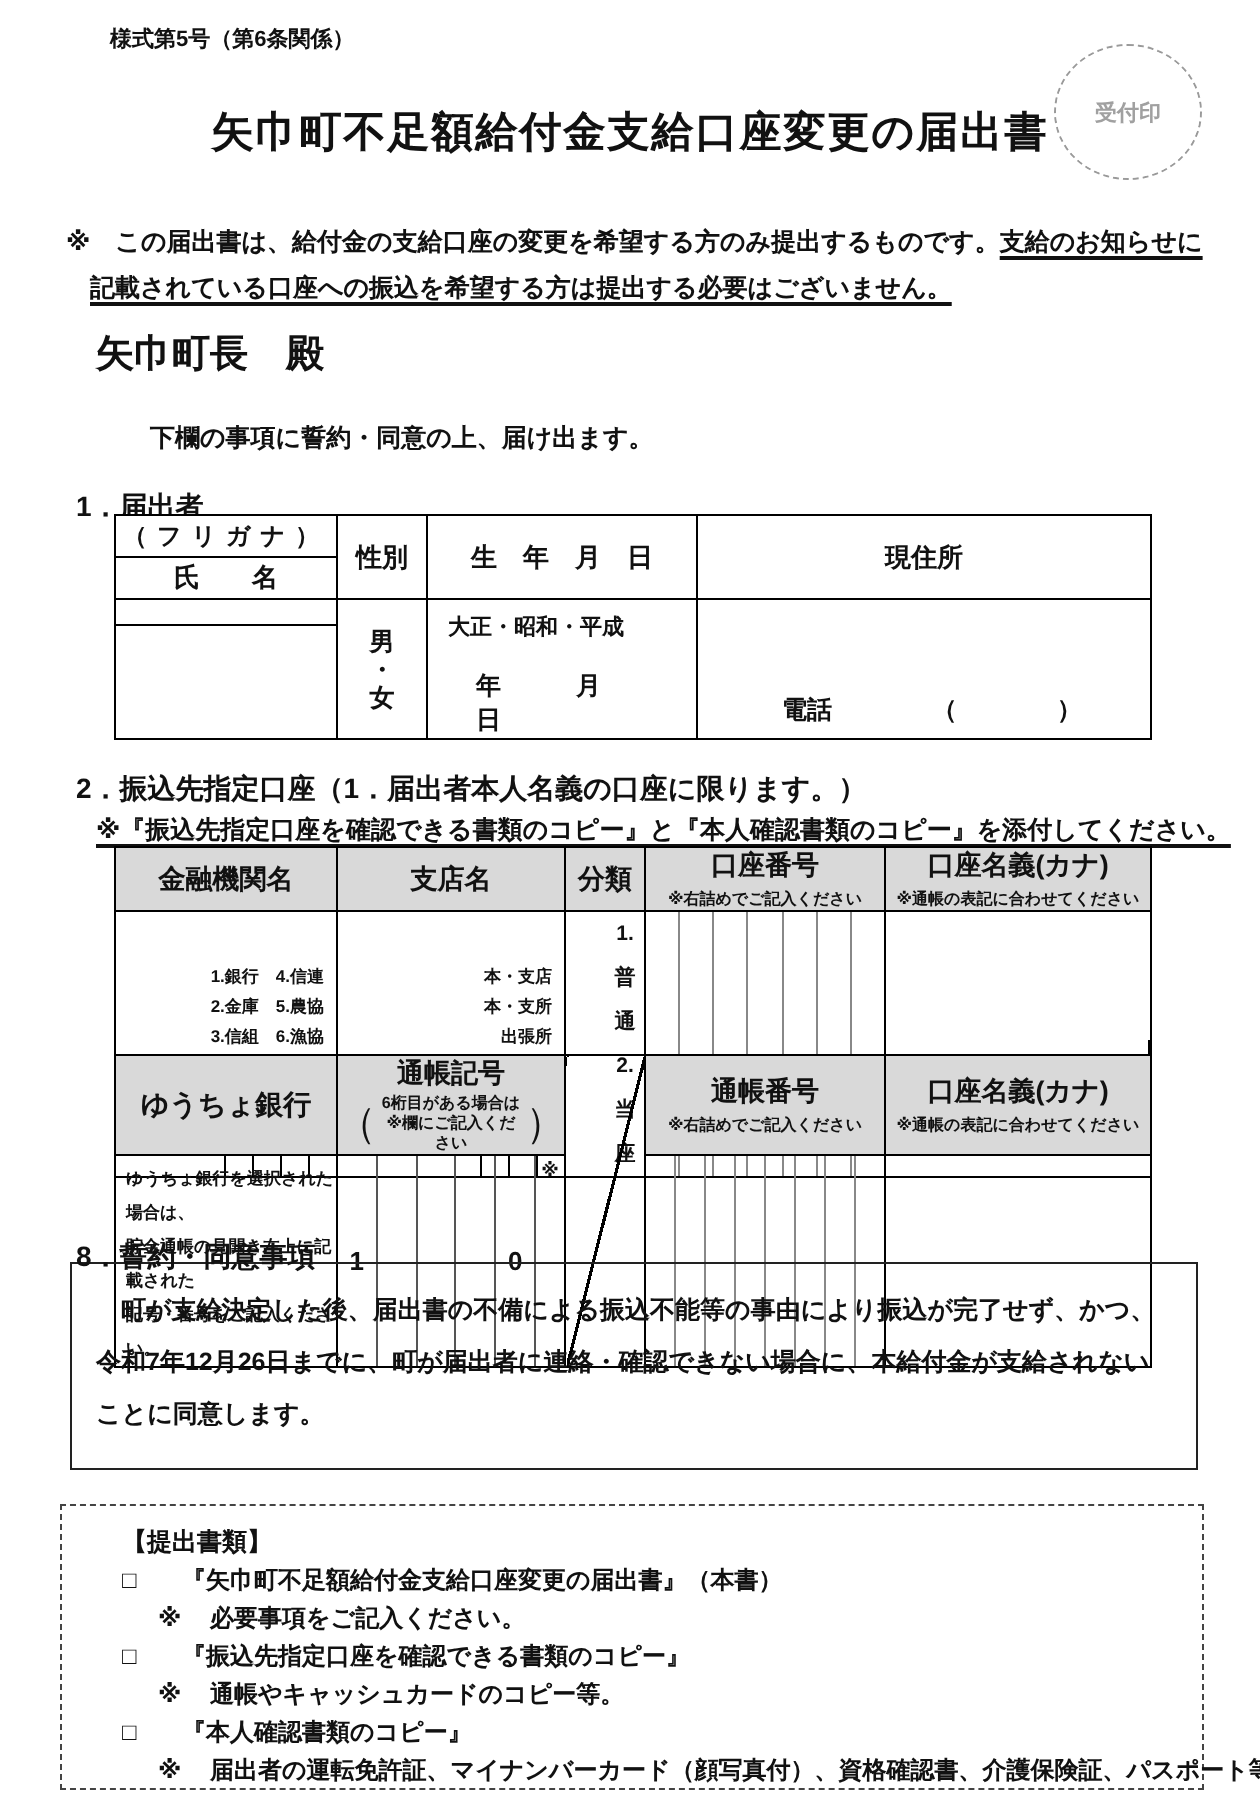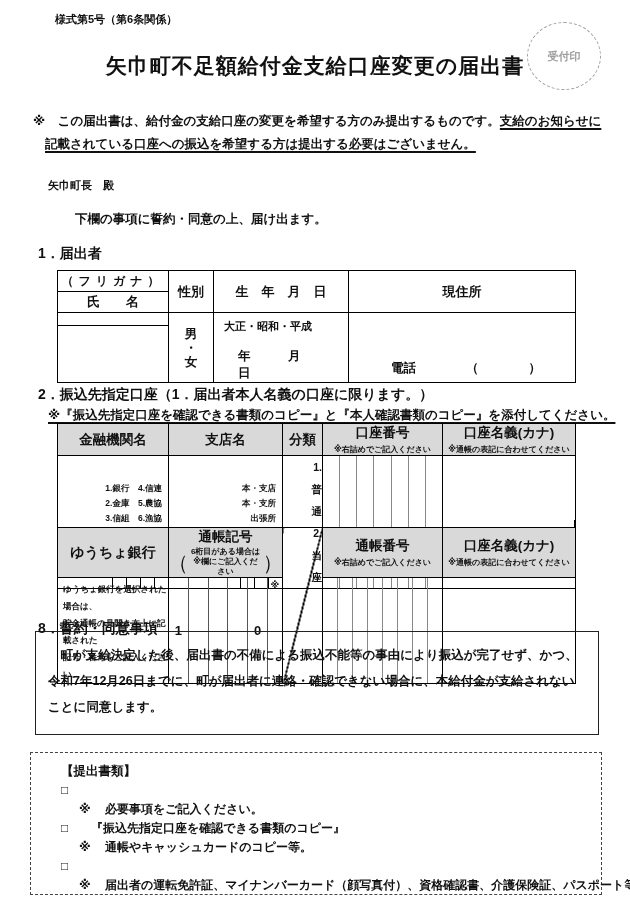--- a/index.html
+++ b/index.html
@@ -14,35 +14,35 @@
   .form-code { left:55px; top:12px; font-size:11px; font-weight:bold; }
   .doc-title { left:0; top:52px; width:100%; text-align:center; font-size:21px; letter-spacing:1px; }
   .stamp {
     left:527px; top:22px; width:74px; height:68px; border:1.5px dashed #9a9a9a;
     border-radius:50%; display:flex; align-items:center; justify-content:center;
     color:#a0a0a0; font-size:11px; font-weight:bold; background:transparent;
   }
   .intro { left:33px; top:110px; width:572px; font-size:12.5px; line-height:23px;
            padding-left:12px; text-indent:-12px; }
   .u { text-decoration:underline; text-underline-offset:3px; text-decoration-thickness:1.5px; }
-  .addressee { left:48px; top:178px; font-size:11px;font-family:Liberation Serif, serif; }
+  .addressee { left:48px; top:164px; font-size:19px;font-family:Liberation Serif, serif; }
   .declaration { left:75px; top:211px; font-size:12.5px; }
 
   .sec-heading { font-size:14px; }
   .s1-heading { left:38px; top:245px; }
   .s2-heading { left:38px; top:386px; }
   .s2-note { left:48px; top:407px; font-size:12.5px; }
   .s3-heading { left:38px; top:620px; z-index:3; }
 
   table { border-collapse:collapse; table-layout:fixed; }
   .frm { position:absolute; left:57px; width:518px; border:1.5px solid #000; }
   .frm td, .frm th { border:1px solid #000; font-weight:bold; overflow:hidden; }
 
   
-  .t1 { top:270px; }
+  .t1 { top:257px; }
   .t1 th { background:#fff; text-align:center; vertical-align:middle; }
   .th-furi { height:21px; font-size:12px; letter-spacing:5px; }
   .th-name { height:21px; font-size:13px; }
   .th-mid  { font-size:13px; }
   .cell-input { height:13px; }
   .cell-name  { height:57px; }
   .gender-cell { text-align:center; font-size:12.5px; line-height:14px; vertical-align:middle; }
   .birth-cell { position:relative; vertical-align:top; }
   .birth-eras { padding:6px 0 0 10px; font-size:11px; }
   .birth-ymd  { padding:14px 0 0 24px; font-size:12.5px; }
@@ -52,21 +52,21 @@
   
   .gray { background:#d9d9d9; }
   .t2 th { text-align:center; vertical-align:middle; }
   .th-main { font-size:13.5px; }
   .th-sub  { font-size:8px; font-weight:bold; margin-top:2px; }
 
   .t2a { top:423px; }
   .t2a .hrow th { height:30px; }
   .opt-cell { height:48px; vertical-align:middle; text-align:right; padding-right:6px;
               font-size:8.5px; line-height:15px; }
-  .type-cell { font-size:10.5px; text-align:right; padding-left:20px; vertical-align:middle; line-height:22px; }
+  .type-cell { font-size:10.5px; text-align:center; padding-left:20px; vertical-align:middle; line-height:22px; }
   .code-row td { height:19px;margin-left:24px; }
   .code-flex { display:flex; height:100%; align-items:stretch; }
   .code-label { flex:1; font-size:8px; padding:4px 0 0 4px; }
   .code-box { width:14px; border-left:1px solid #000; }
   .bigbox-cell { position:relative; padding:0; }
   .bigbox-flex { position:absolute; inset:0; display:flex; }
   .bigbox { flex:1; border-left:1px solid #888; }
   .bigbox:first-child { border-left:none; }
 
   .spacer-219 { position:absolute; left:57px; top:520px; width:518px; height:7px;
@@ -306,35 +306,37 @@
 
   <div class="abs sec-heading s3-heading">8．誓約・同意事項</div>
   <div class="abs consent-box">
     <div class="consent-body">町が支給決定した後、届出書の不備による振込不能等の事由により振込が完了せず、かつ、令和7年12月26日までに、町が届出者に連絡・確認できない場合に、本給付金が支給されないことに同意します。</div>
   </div>
 
   <div class="abs docs-box">
     <div class="doc-head">【提出書類】</div>
     <div class="doc-row">
       <span class="bullet">□</span>
+      <span>『矢巾町不足額給付金支給口座変更の届出書』（本書）</span>
     </div>
     <div class="doc-row sub">
       <span class="bullet">※</span>
       <span>必要事項をご記入ください。</span>
     </div>
     <div class="doc-row">
       <span class="bullet">□</span>
       <span>『振込先指定口座を確認できる書類のコピー』</span>
     </div>
     <div class="doc-row sub">
       <span class="bullet">※</span>
       <span>通帳やキャッシュカードのコピー等。</span>
     </div>
     <div class="doc-row">
       <span class="bullet">□</span>
+      <span>『本人確認書類のコピー』</span>
     </div>
     <div class="doc-row sub">
       <span class="bullet">※</span>
       <span>届出者の運転免許証、マイナンバーカード（顔写真付）、資格確認書、介護保険証、パスポート等。</span>
     </div>
   </div>
 
 </div>
 
 </body></html>

